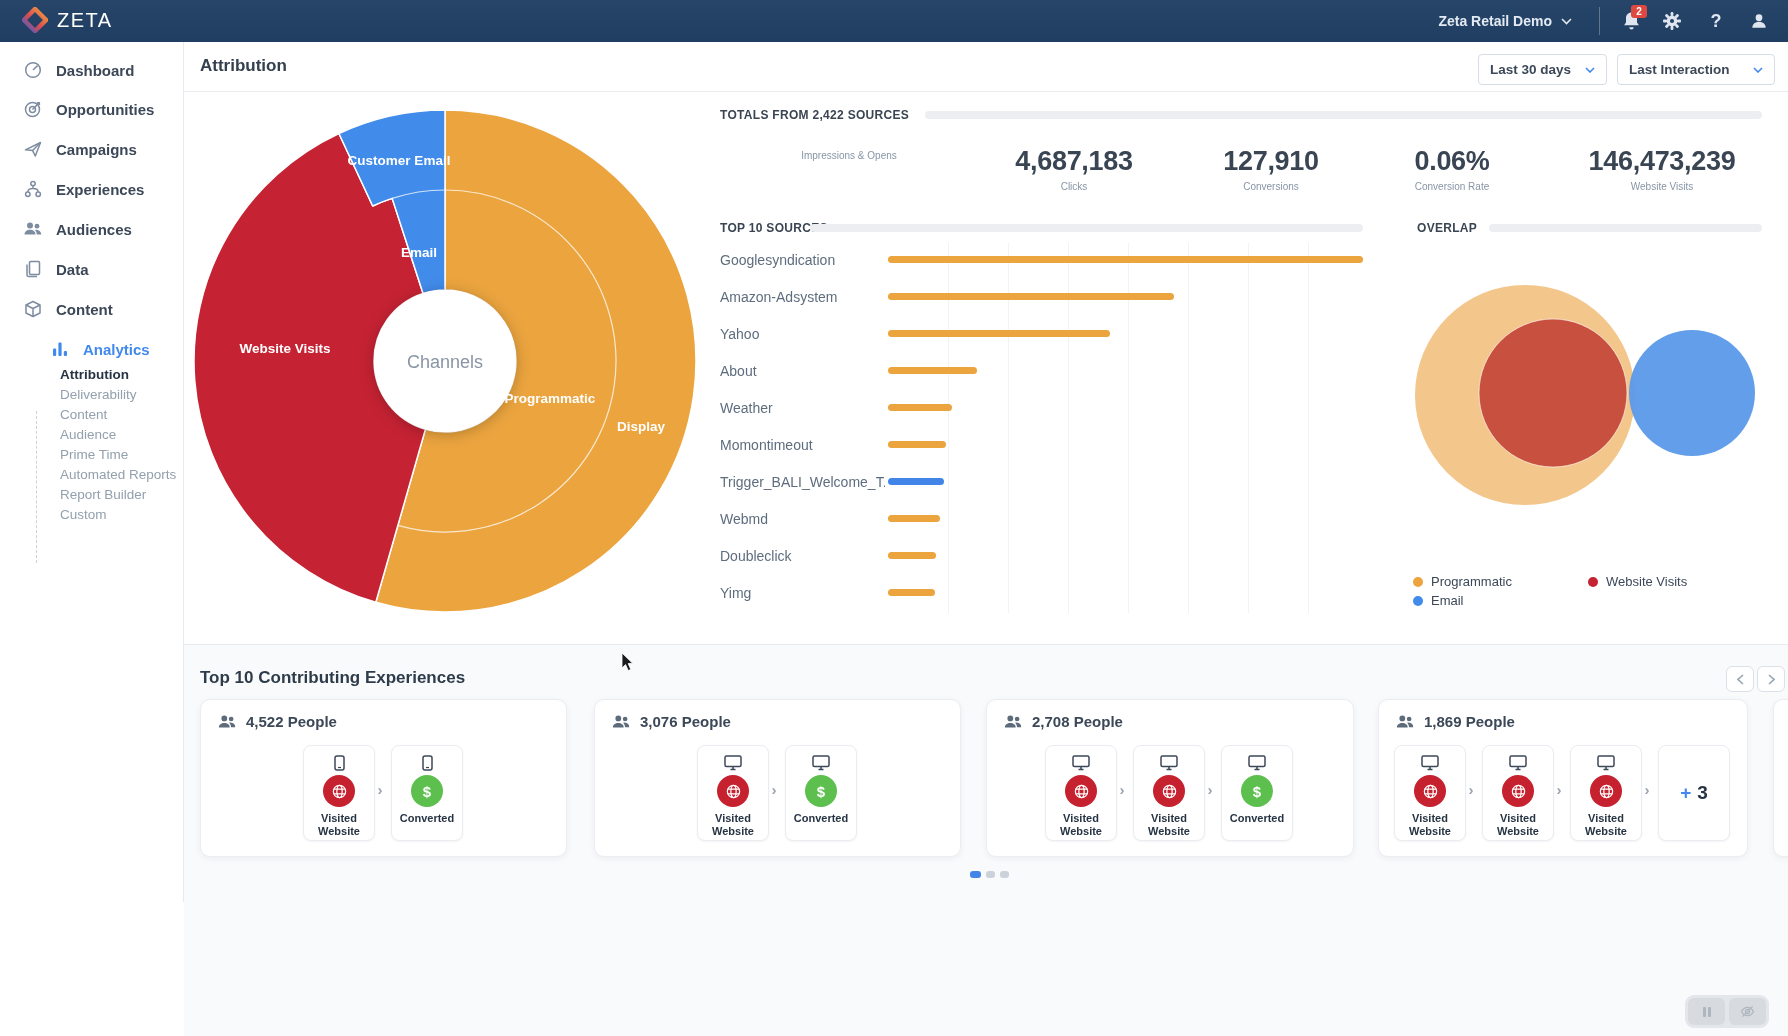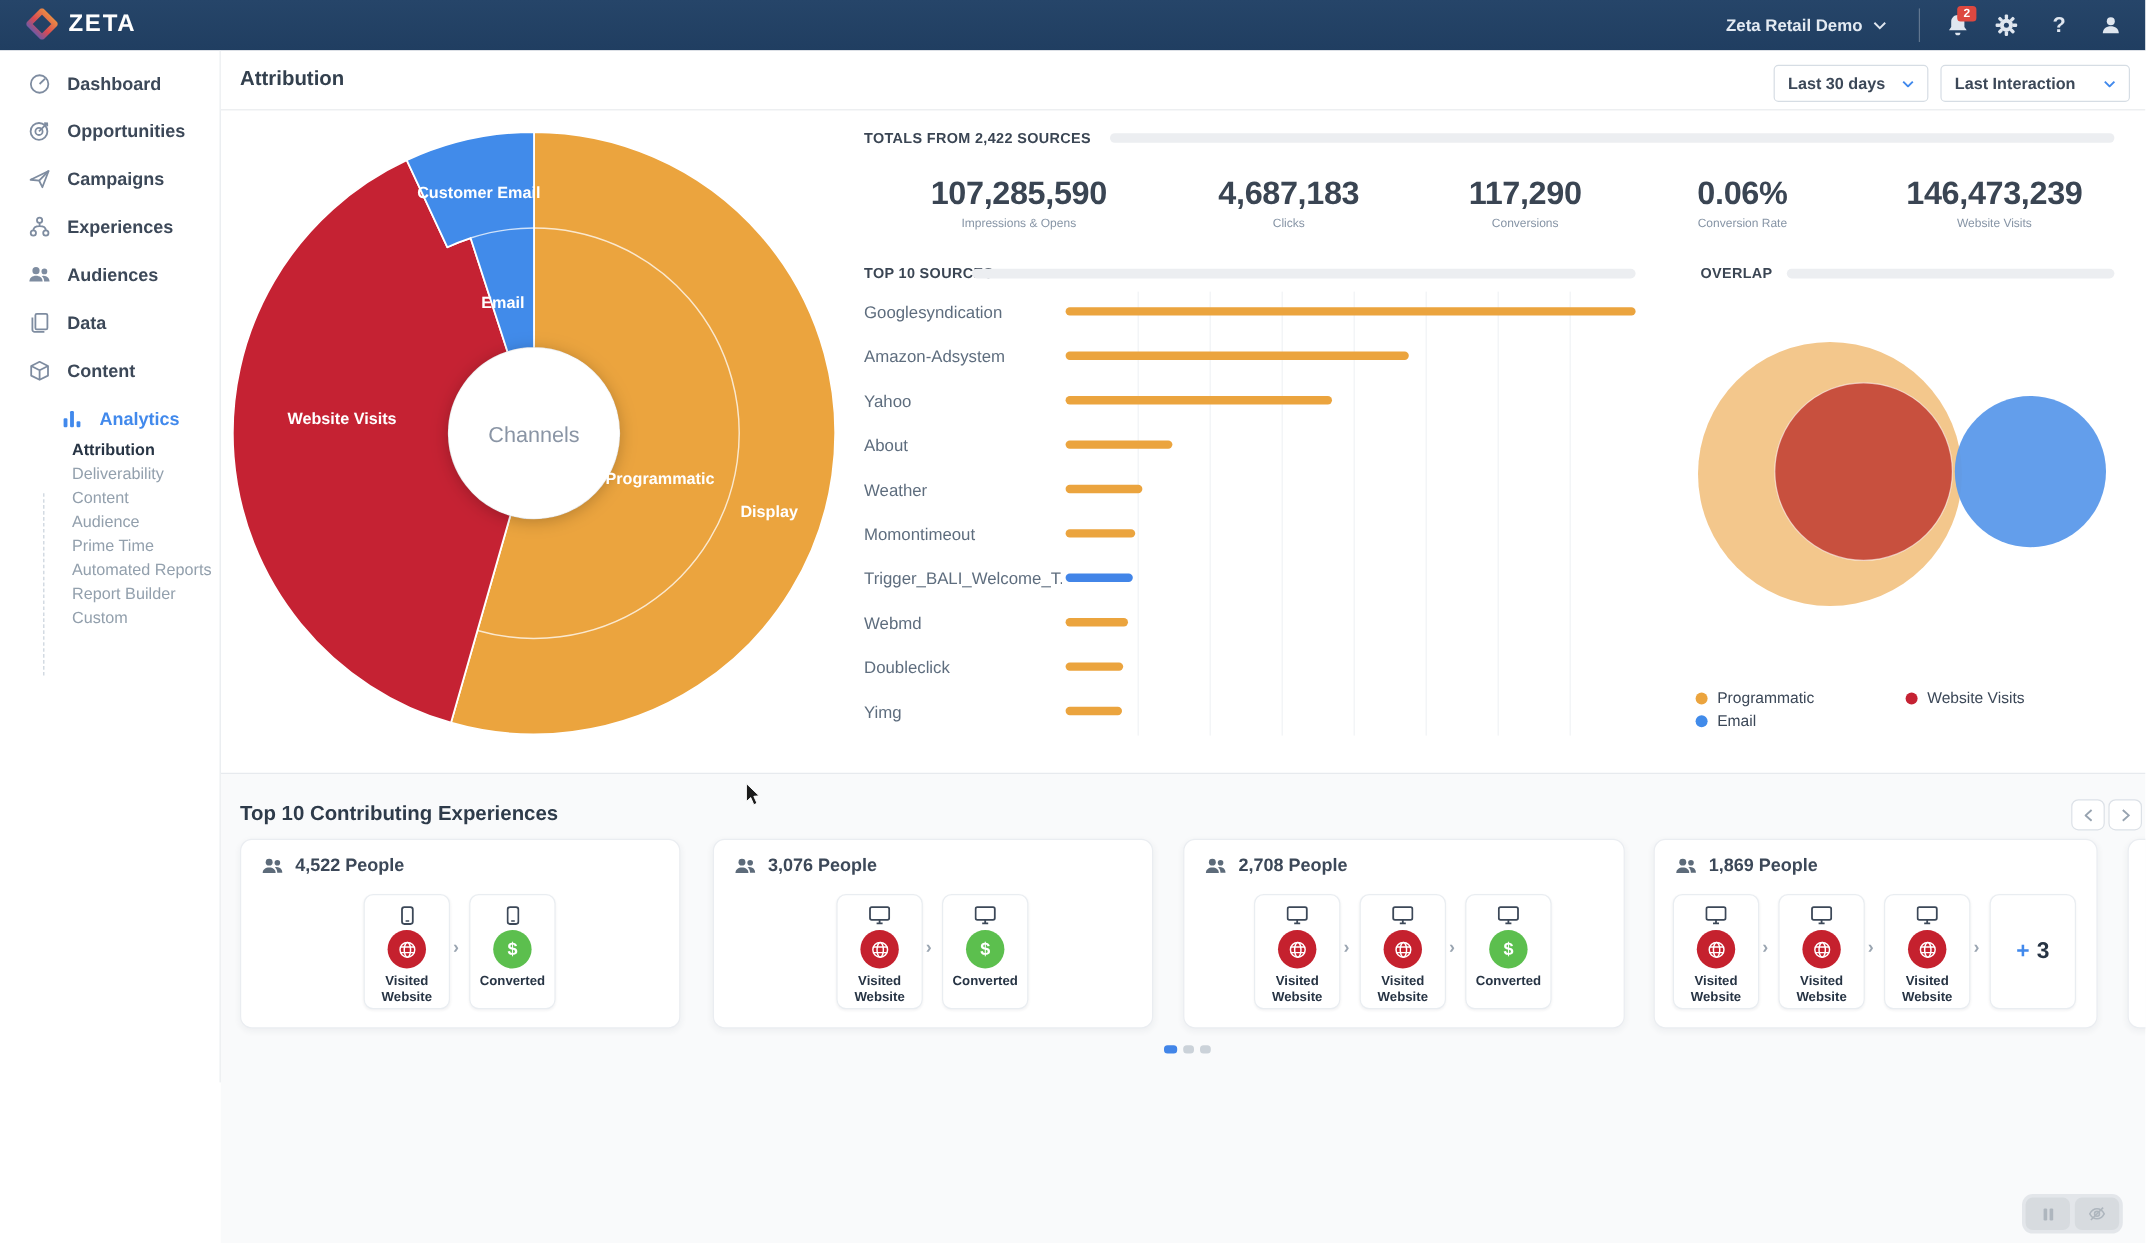--- a/index.html
+++ b/index.html
@@ -2,21 +2,21 @@
 <html><head>
 <meta charset="utf-8">
 <style>
   html,body{margin:0;padding:0;background:#fff;font-family:"Liberation Sans",sans-serif;}
   .page{position:relative;width:1788px;height:1036px;background:#fff;overflow:hidden;}
   .abs{position:absolute;}
 
   
   .topbar{position:absolute;left:0;top:0;width:1788px;height:42px;background:linear-gradient(180deg,#264569,#203E61);}
   .brand{position:absolute;left:22px;top:7px;display:flex;align-items:center;gap:9px;}
-  .brand-text{color:#fff;font-size:20px;font-weight:700;letter-spacing:1.5px;}
+  .brand-text{color:#fff;font-size:20px;font-weight:400;letter-spacing:1.5px;}
   .account{position:absolute;right:216px;top:0;height:42px;display:flex;align-items:center;gap:9px;color:#E3EAF2;font-size:14px;font-weight:600;cursor:pointer;}
   .tb-divider{position:absolute;right:188px;top:7px;width:1px;height:28px;background:rgba(255,255,255,.28);}
   .tb-icon{position:absolute;top:0;height:42px;width:34px;display:flex;align-items:center;justify-content:center;cursor:pointer;}
   .badge{position:absolute;left:17px;top:5px;min-width:10px;height:13px;padding:0 3px;background:#DD4840;border-radius:3px;color:#fff;font-size:10px;font-weight:700;line-height:13px;text-align:center;}
   .help-glyph{color:#DFE6EF;font-size:18px;font-weight:700;}
 
   
   .sidebar{position:absolute;left:0;top:42px;width:183px;height:860px;background:#fff;border-right:1px solid #E7EAEE;}
   .nav-item{position:absolute;left:0;width:183px;height:30px;display:flex;align-items:center;gap:13px;padding-left:23px;box-sizing:border-box;font-size:15px;color:#3C4858;font-weight:600;cursor:pointer;}
   .nav-item.active{color:#4189EC;margin-left:27px;}
@@ -251,29 +251,28 @@
     <text x="-160" y="-8" text-anchor="middle" fill="#fff" font-size="13.5" font-weight="600">Website Visits</text>
     <text x="105" y="42" text-anchor="middle" fill="#fff" font-size="13.5" font-weight="600">Programmatic</text>
     <text x="196" y="70" text-anchor="middle" fill="#fff" font-size="13.5" font-weight="600">Display</text>
     <text x="0" y="7" text-anchor="middle" fill="#8A95A5" font-size="18">Channels</text>
   </svg>
 
   <div class="sec-head" style="left:720px;top:108px;">TOTALS FROM 2,422 SOURCES</div>
   <div class="sec-rule" style="left:925px;top:111px;width:837px;"></div>
 
   <div class="stat" style="left:719px;top:146px;">
-    <div class="v">107,285,590</div>
     <div class="l">Impressions &amp; Opens</div>
   </div>
   <div class="stat" style="left:944px;top:146px;">
     <div class="v">4,687,183</div>
     <div class="l">Clicks</div>
   </div>
   <div class="stat" style="left:1141px;top:146px;">
-    <div class="v">117,290</div>
+    <div class="v">127,910</div>
     <div class="l">Conversions</div>
   </div>
   <div class="stat" style="left:1322px;top:146px;">
     <div class="v">0.06%</div>
     <div class="l">Conversion Rate</div>
   </div>
   <div class="stat" style="left:1532px;top:146px;">
     <div class="v">146,473,239</div>
     <div class="l">Website Visits</div>
   </div>

